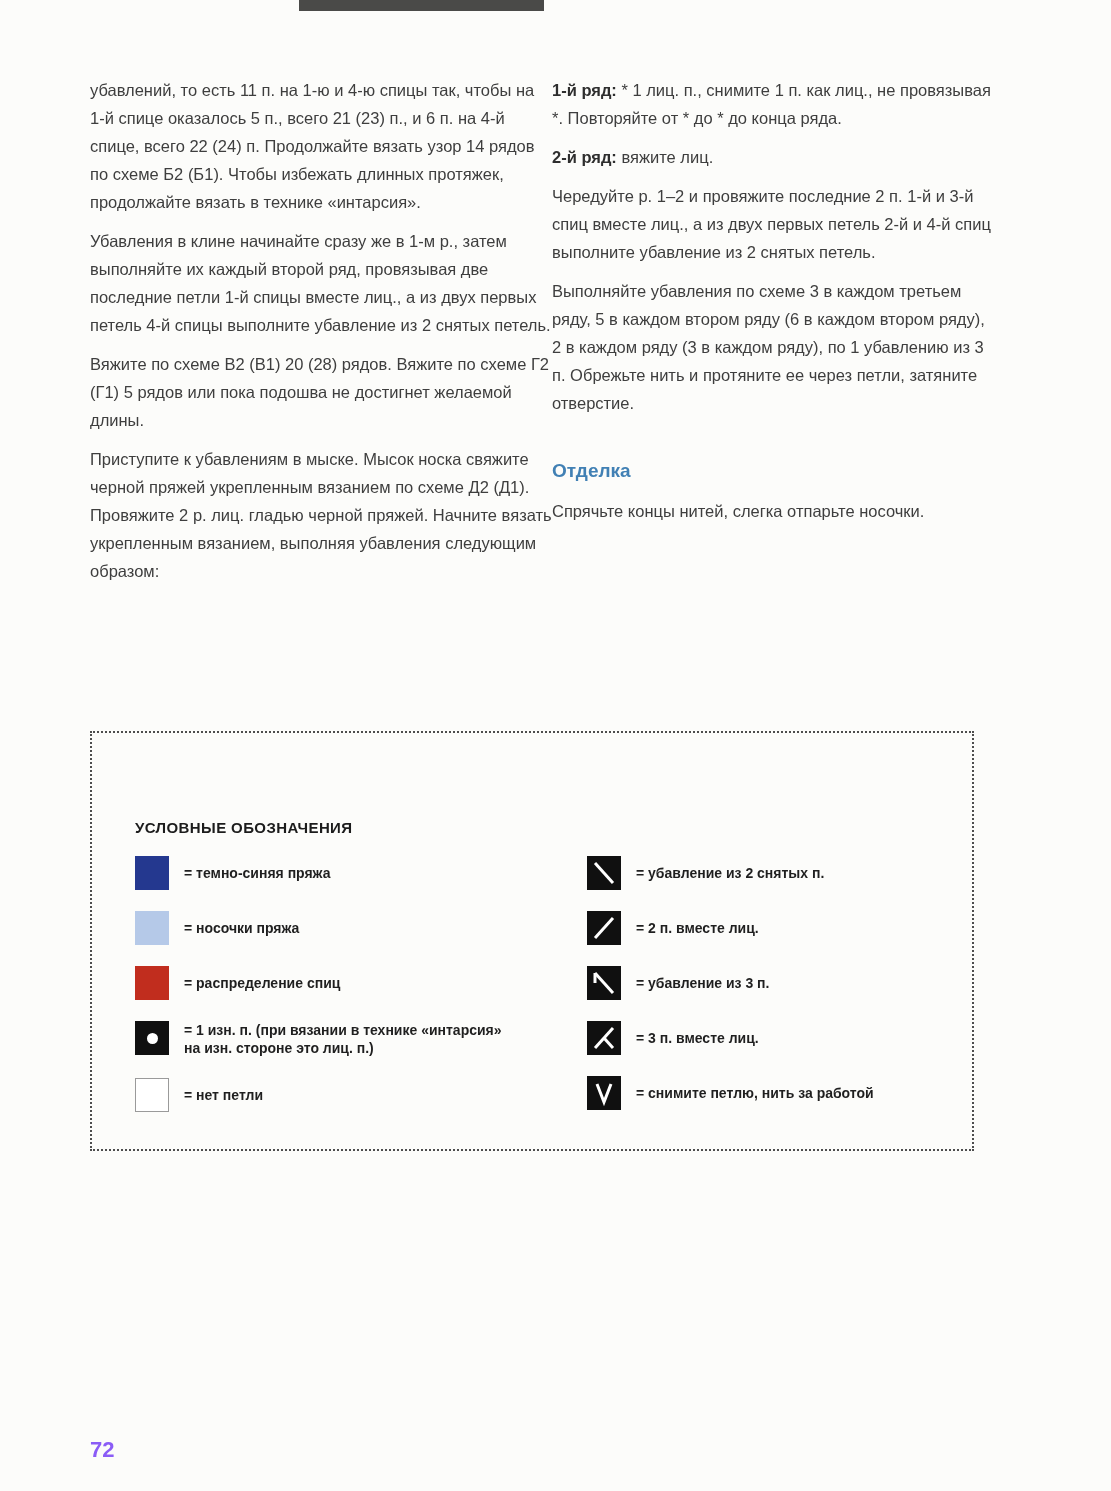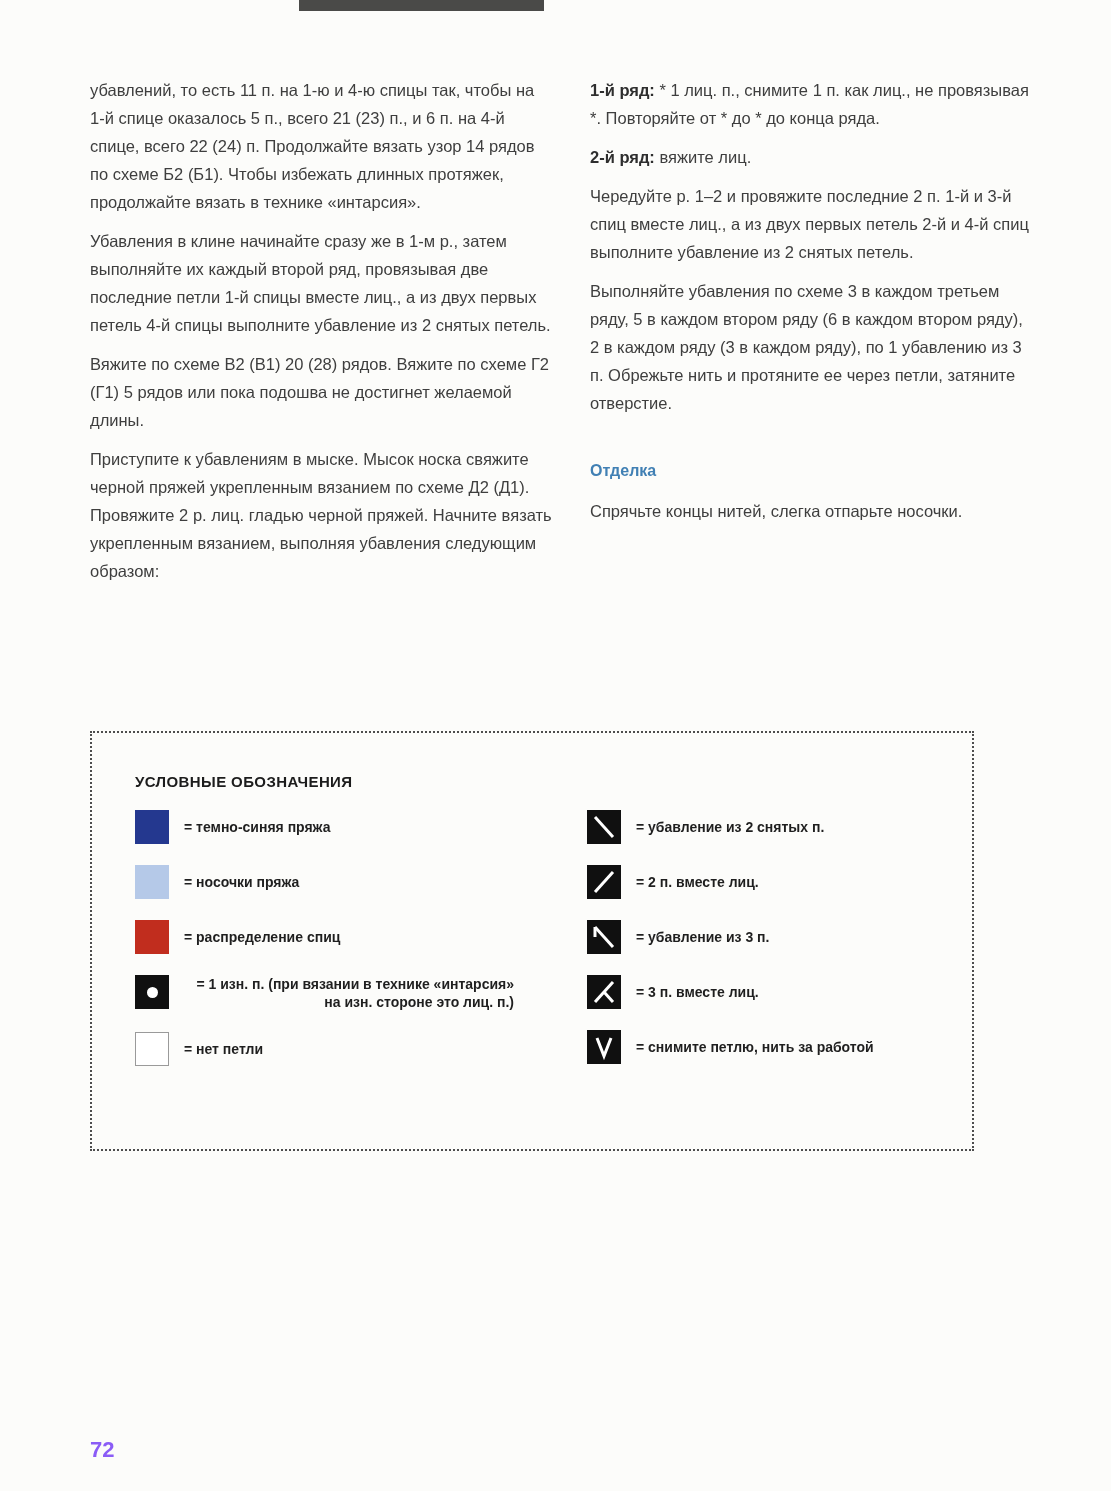--- a/index.html
+++ b/index.html
@@ -19,58 +19,57 @@
     position: absolute;
     top: 0; left: 299px;
     width: 245px; height: 11px;
     background: #4a4a48;
   }
   .content {
     position: absolute;
     top: 76px;
     left: 90px;
     display: flex;
-    gap: 38px;
   }
   .col { color: #3e3e3e; font-size: 16.5px; line-height: 28px; }
   .col-left  { width: 462px; }
   .col-right { width: 445px; }
   .col p { margin: 0 0 11px 0; }
   .col p strong { color: #2e2e2e; }
   .section-heading {
-    font-size: 16px;
+    font-size: 19px;
     font-weight: bold;
     margin: 42px 0 14px 0;
     line-height: 24px;
   }
   .legend {
     position: absolute;
     top: 731px;
     left: 90px;
     width: 884px;
     height: 420px;
     border: 2px dotted #4d4d4d;
     box-sizing: border-box;
     padding: 40px 0 0 43px;
   }
   .legend-title {
     font-size: 15px;
     font-weight: bold;
     color: #1c1c1c;
     letter-spacing: 0.4px;
     margin-bottom: 20px;
+    margin-top: 46px;
   }
   .legend-cols { display: flex; }
   .legend-col-left  { width: 452px; }
   .legend-col-right { flex: 1; }
   .legend-row {
     display: flex;
     align-items: center;
     margin-bottom: 21px;
-    text-align: right;
   }
   .legend-row.top-align { align-items: flex-start; }
   .swatch {
     width: 34px; height: 34px;
     flex: 0 0 34px;
     display: flex;
     align-items: center;
     justify-content: center;
     box-sizing: border-box;
   }

